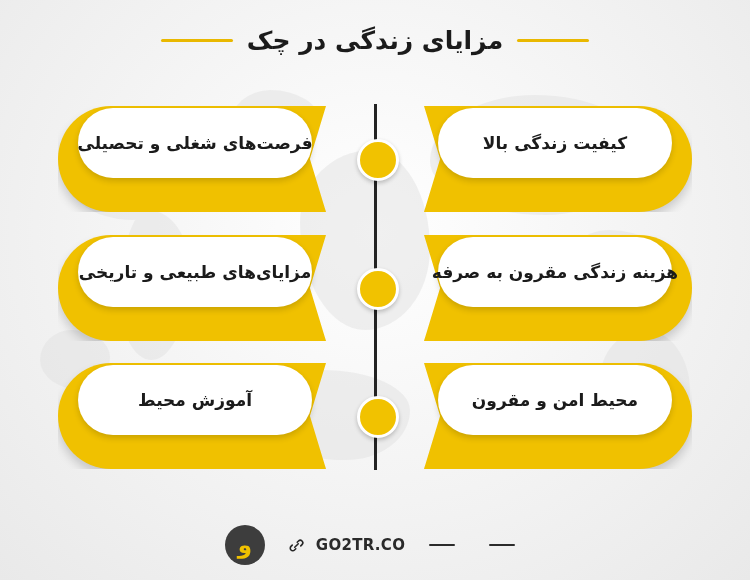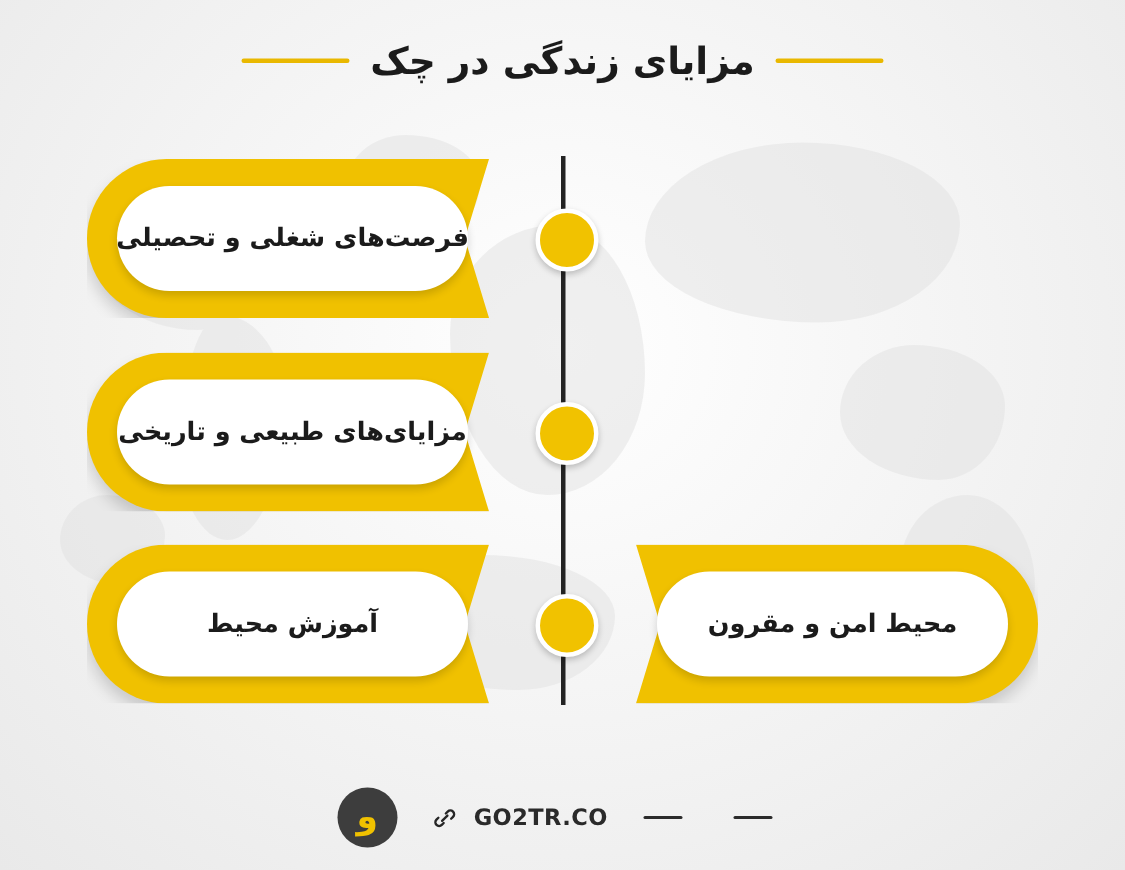--- a/index.html
+++ b/index.html
@@ -72,21 +72,21 @@
   
   .card{
     position:absolute;top:0;height:106px;width:268px;
   }
   .card .plate{
     position:absolute;inset:0;
     background:#f0c100;
     box-shadow:0 6px 10px rgba(0,0,0,.17);
   }
   .card .inner{
-    position:absolute;top:18px;height:70px;
+    position:absolute;top:2px;height:70px;
     background:#ffffff;
     border-radius:40px;
     box-shadow:0 3px 6px rgba(0,0,0,.16);
     display:flex;align-items:center;justify-content:center;
     padding:0 18px;
     box-sizing:border-box;
   }
   .card .label{
     font-size:17px;font-weight:bold;color:#1b1b1b;
     text-align:center;line-height:1.35;white-space:nowrap;
@@ -181,29 +181,41 @@
     <span class="title-text">مزایای زندگی در چک</span>
     <span class="title-rule"></span>
   </div>
 
   <div class="spine"></div>
   <div class="node node-1"></div>
   <div class="node node-2"></div>
   <div class="node node-3"></div>
 
   <div class="row row-1">
+    <div class="card card-right">
+      <div class="plate"></div>
+      <div class="inner">
+        <span class="label">کیفیت زندگی بالا</span>
+      </div>
+    </div>
     <div class="card card-left">
       <div class="plate"></div>
       <div class="inner">
         <span class="label">فرصت‌های شغلی و تحصیلی</span>
       </div>
     </div>
   </div>
 
   <div class="row row-2">
+    <div class="card card-right">
+      <div class="plate"></div>
+      <div class="inner">
+        <span class="label">هزینه زندگی مقرون به صرفه</span>
+      </div>
+    </div>
     <div class="card card-left">
       <div class="plate"></div>
       <div class="inner">
         <span class="label">مزایای‌های طبیعی و تاریخی</span>
       </div>
     </div>
   </div>
 
   <div class="row row-3">
     <div class="card card-right">

